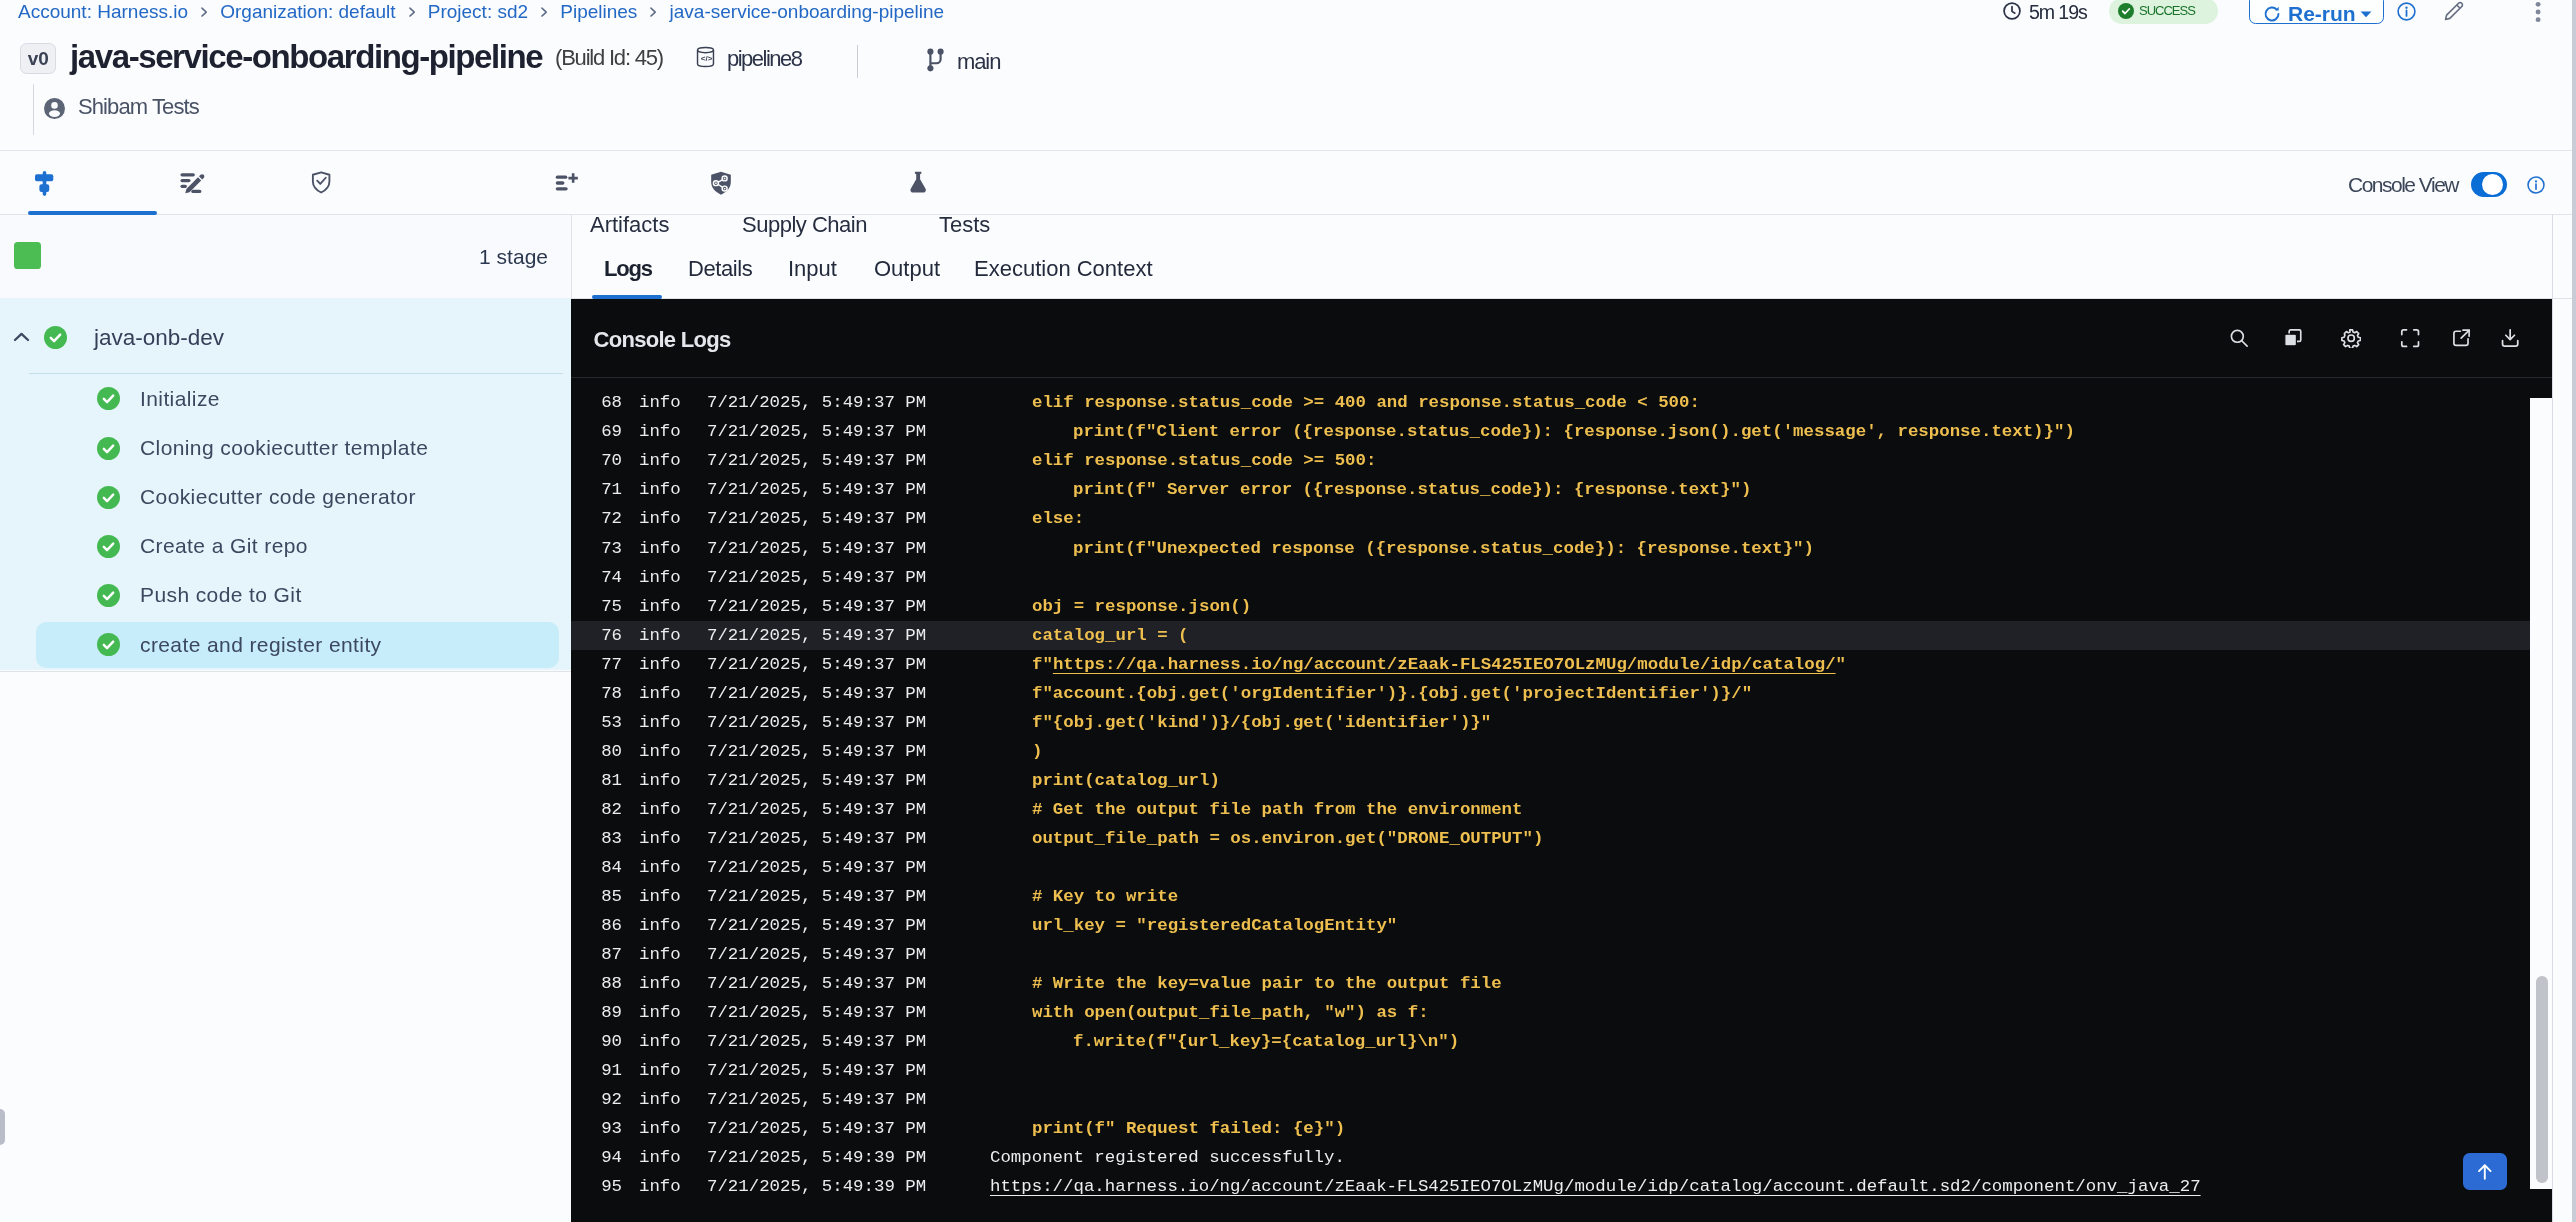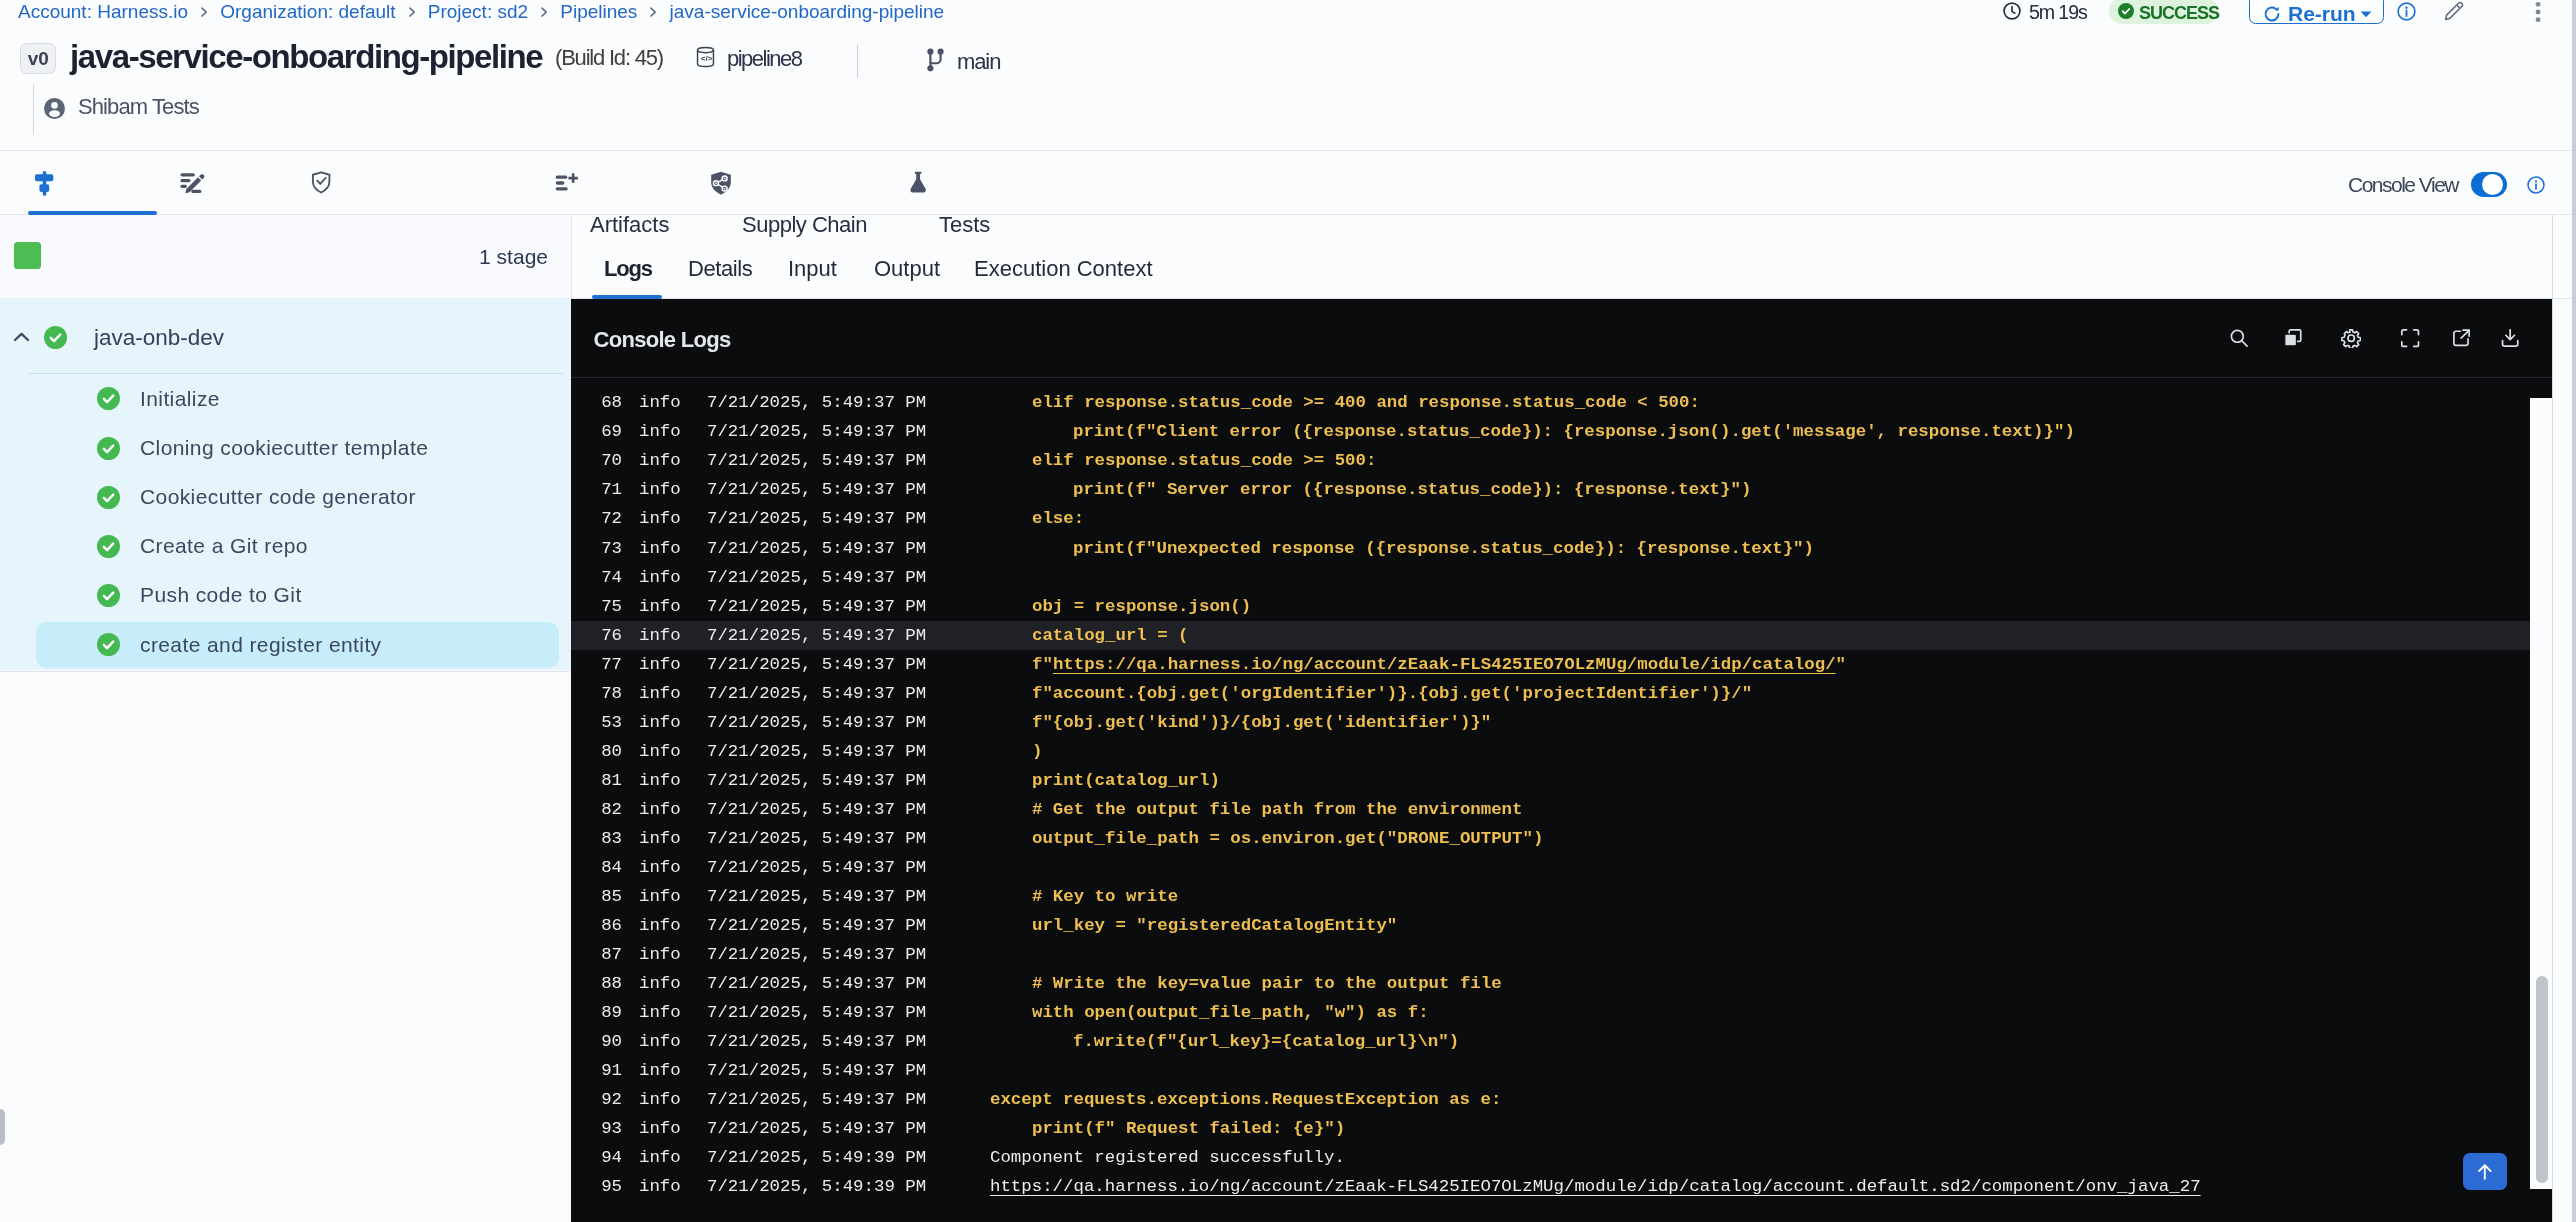--- a/index.html
+++ b/index.html
@@ -42,21 +42,21 @@
 <svg style="position:absolute;left:2003px;top:1.5px" width="18" height="18" viewBox="0 0 25 25">
     <circle cx="12.5" cy="12.5" r="11" stroke="#2c3347" stroke-width="2.4" fill="none"></circle>
     <path d="M12.5 6.5v6.5l4 2.5" stroke="#2c3347" stroke-width="2.4" fill="none" stroke-linecap="round" stroke-linejoin="round"></path>
   </svg>
 <span style="position:absolute;left:2029px;top:0.7px;font-size:19.6px;letter-spacing:-1.1px;color:#252c3d">5m 19s</span>
 <div style="position:absolute;left:2109px;top:-2.2px;width:109px;height:26px;background:#ddf3de;border-radius:13px">
 <svg style="position:absolute;left:8.7px;top:5.1px" width="16" height="16" viewBox="0 0 32 32">
       <circle cx="16" cy="16" r="16" fill="#1d7e2d"></circle>
       <path d="M9.5 16.5l4.5 4.5 8.5-9" stroke="#fff" stroke-width="3.6" fill="none" stroke-linecap="round" stroke-linejoin="round"></path>
     </svg>
-<span style="position:absolute;left:30px;top:5.1px;font-size:18px;font-weight:bold;letter-spacing:-1px;color:#187329">SUCCESS</span>
+<span style="position:absolute;left:30px;top:5.1px;font-size:13px;font-weight:normal;letter-spacing:-1px;color:#187329">SUCCESS</span>
   </div>
 <div style="position:absolute;left:2249px;top:-5.8px;width:135px;height:30px;border:1.7px solid #1d6fd0;border-radius:6.5px;background:#fdfefe">
 <svg style="position:absolute;left:13px;top:9.4px" width="18" height="18" viewBox="0 0 25 25">
       <path d="M21.5 12.5a9 9 0 1 1-2.6-6.4" stroke="#1d6fd0" stroke-width="2.7" fill="none" stroke-linecap="round"></path>
       <path d="M21.8 2.5v5h-5z" fill="#1d6fd0"></path>
     </svg>
 <span style="position:absolute;left:38px;top:6.5px;font-size:21px;font-weight:bold;color:#1d6fd0">Re-run</span>
 <svg style="position:absolute;left:109px;top:14.5px" width="14" height="8.7" viewBox="0 0 19 12">
       <path d="M2 2l7.5 8L17 2z" fill="#1d6fd0"></path>
     </svg>
@@ -264,21 +264,21 @@
 <div class="lrow" style="top:496px"><span class="ln">82</span><span class="lv">info</span><span class="ts">7/21/2025, 5:49:37 PM</span><span class="lc cy" style="left:461px"># Get the output file path from the environment</span></div>
 <div class="lrow" style="top:525px"><span class="ln">83</span><span class="lv">info</span><span class="ts">7/21/2025, 5:49:37 PM</span><span class="lc cy" style="left:461px">output_file_path = os.environ.get("DRONE_OUTPUT")</span></div>
 <div class="lrow" style="top:554px"><span class="ln">84</span><span class="lv">info</span><span class="ts">7/21/2025, 5:49:37 PM</span><span class="lc cy" style="left:419px"></span></div>
 <div class="lrow" style="top:583px"><span class="ln">85</span><span class="lv">info</span><span class="ts">7/21/2025, 5:49:37 PM</span><span class="lc cy" style="left:461px"># Key to write</span></div>
 <div class="lrow" style="top:612px"><span class="ln">86</span><span class="lv">info</span><span class="ts">7/21/2025, 5:49:37 PM</span><span class="lc cy" style="left:461px">url_key = "registeredCatalogEntity"</span></div>
 <div class="lrow" style="top:641px"><span class="ln">87</span><span class="lv">info</span><span class="ts">7/21/2025, 5:49:37 PM</span><span class="lc cy" style="left:419px"></span></div>
 <div class="lrow" style="top:670px"><span class="ln">88</span><span class="lv">info</span><span class="ts">7/21/2025, 5:49:37 PM</span><span class="lc cy" style="left:461px"># Write the key=value pair to the output file</span></div>
 <div class="lrow" style="top:699px"><span class="ln">89</span><span class="lv">info</span><span class="ts">7/21/2025, 5:49:37 PM</span><span class="lc cy" style="left:461px">with open(output_file_path, "w") as f:</span></div>
 <div class="lrow" style="top:728px"><span class="ln">90</span><span class="lv">info</span><span class="ts">7/21/2025, 5:49:37 PM</span><span class="lc cy" style="left:502px">f.write(f"{url_key}={catalog_url}\n")</span></div>
 <div class="lrow" style="top:757px"><span class="ln">91</span><span class="lv">info</span><span class="ts">7/21/2025, 5:49:37 PM</span><span class="lc cy" style="left:419px"></span></div>
-<div class="lrow" style="top:786px"><span class="ln">92</span><span class="lv">info</span><span class="ts">7/21/2025, 5:49:37 PM</span><span class="lc cy" style="left:419px">except requests.exceptions.RequestException as e:</span></div>
+<div class="lrow" style="top:786px"><span class="ln">92</span><span class="lv">info</span><span class="ts">7/21/2025, 5:49:37 PM</span></div>
 <div class="lrow" style="top:815px"><span class="ln">93</span><span class="lv">info</span><span class="ts">7/21/2025, 5:49:37 PM</span><span class="lc cy" style="left:461px">print(f" Request failed: {e}")</span></div>
 <div class="lrow" style="top:844px"><span class="ln">94</span><span class="lv">info</span><span class="ts">7/21/2025, 5:49:39 PM</span><span class="lc cw" style="left:419px">Component registered successfully.</span></div>
 <div class="lrow" style="top:873px"><span class="ln">95</span><span class="lv">info</span><span class="ts">7/21/2025, 5:49:39 PM</span><span class="lc cw" style="left:419px"><span class="lk">https://qa.harness.io/ng/account/zEaak-FLS425IEO7OLzMUg/module/idp/catalog/account.default.sd2/component/onv_java_27</span></span></div>
     </div>
   </div>
 
   <div style="position:absolute;left:1959px;top:99px;width:22px;height:791px;background:#fbfcfd"></div>
   <div style="position:absolute;left:1965px;top:677px;width:11.6px;height:207px;background:#c0c3c9;border-radius:5.8px"></div>
 
   <div style="position:absolute;left:1892px;top:854px;width:44px;height:37px;background:#2b6bd3;border-radius:6.5px">

